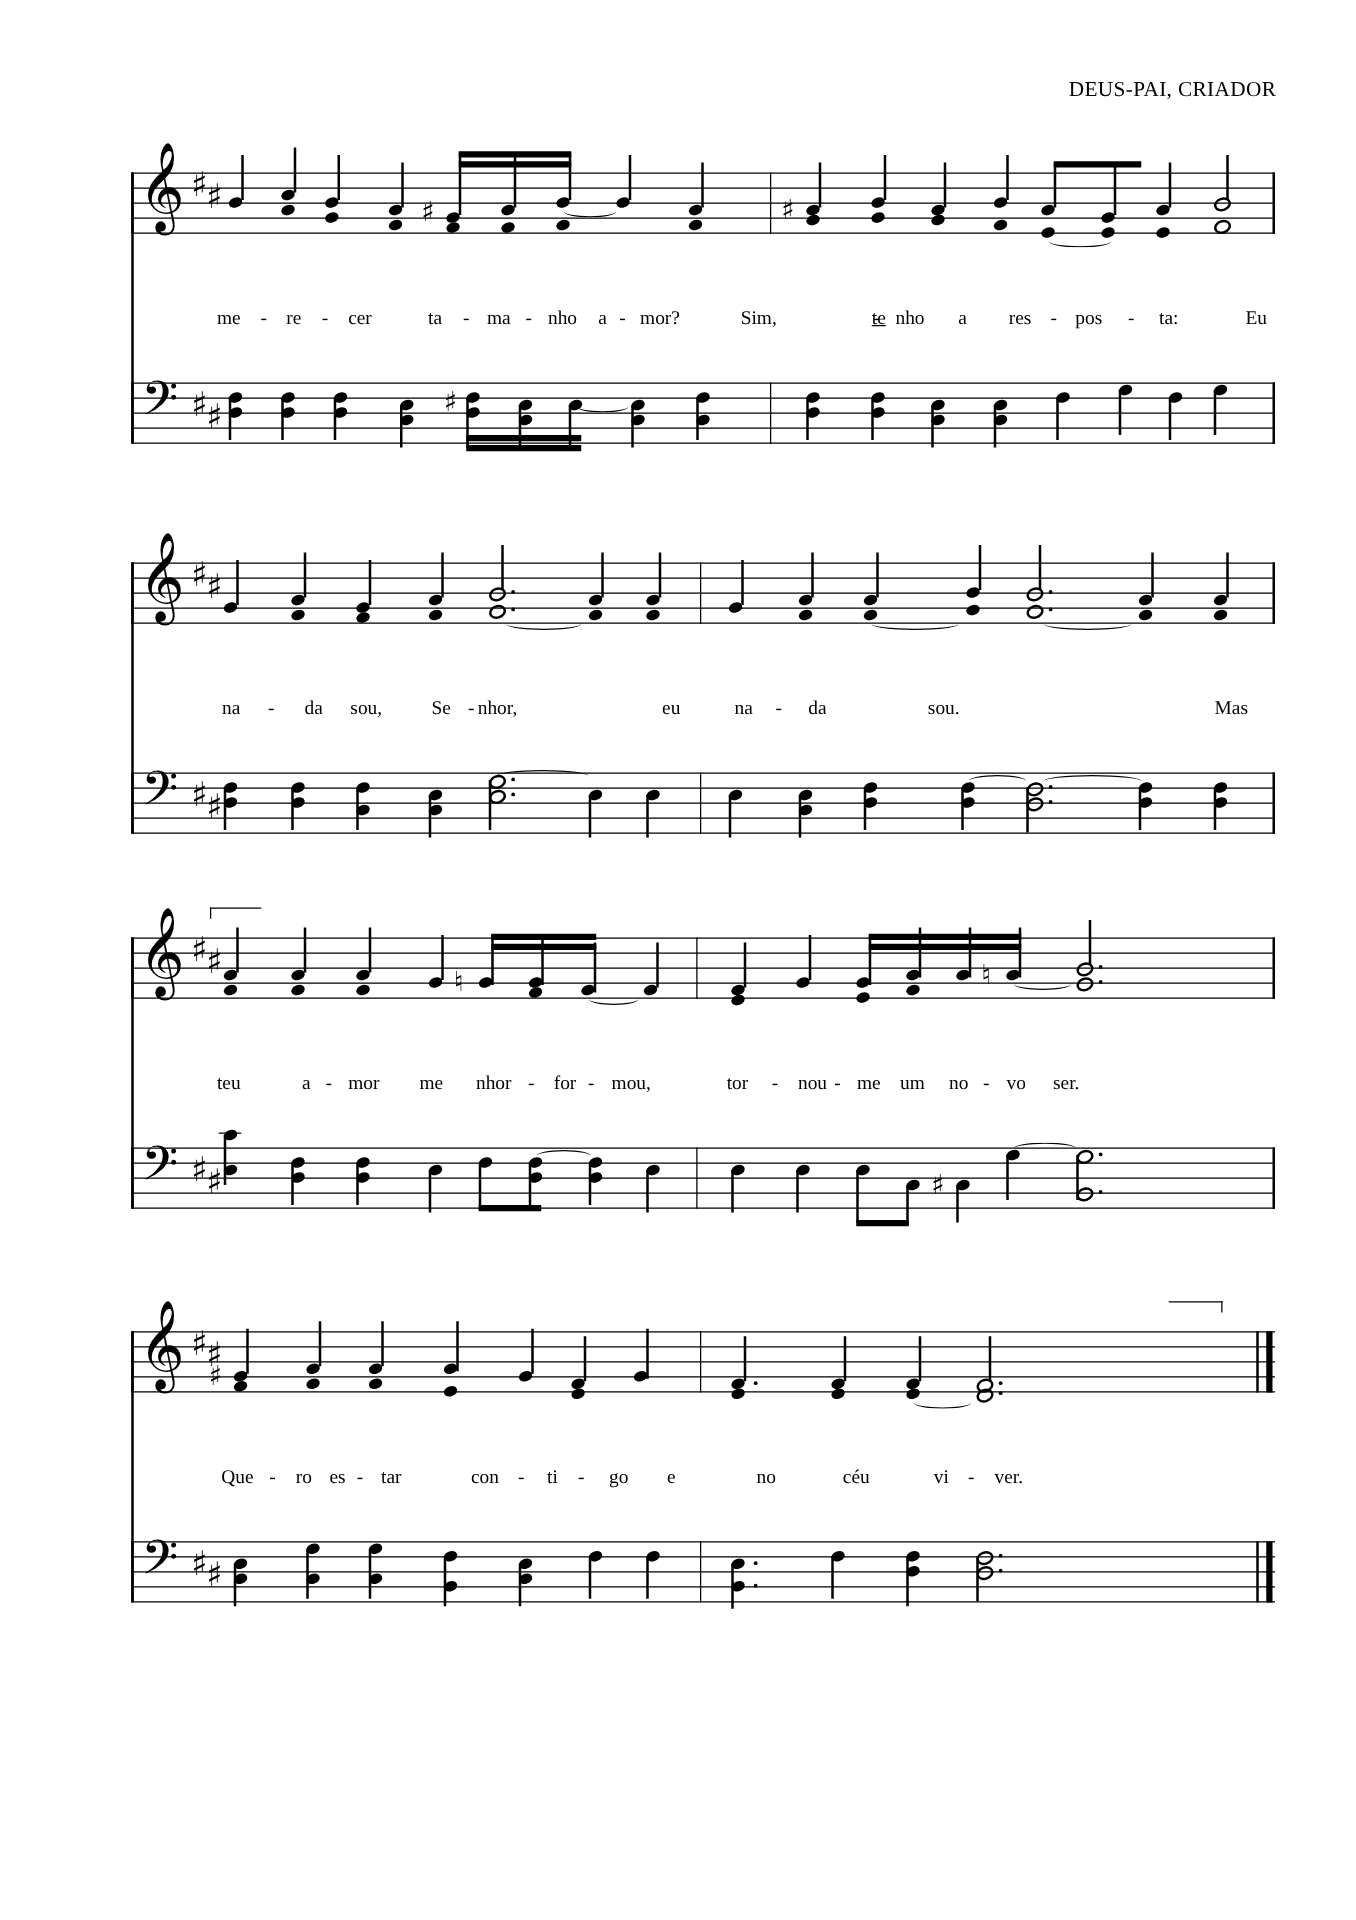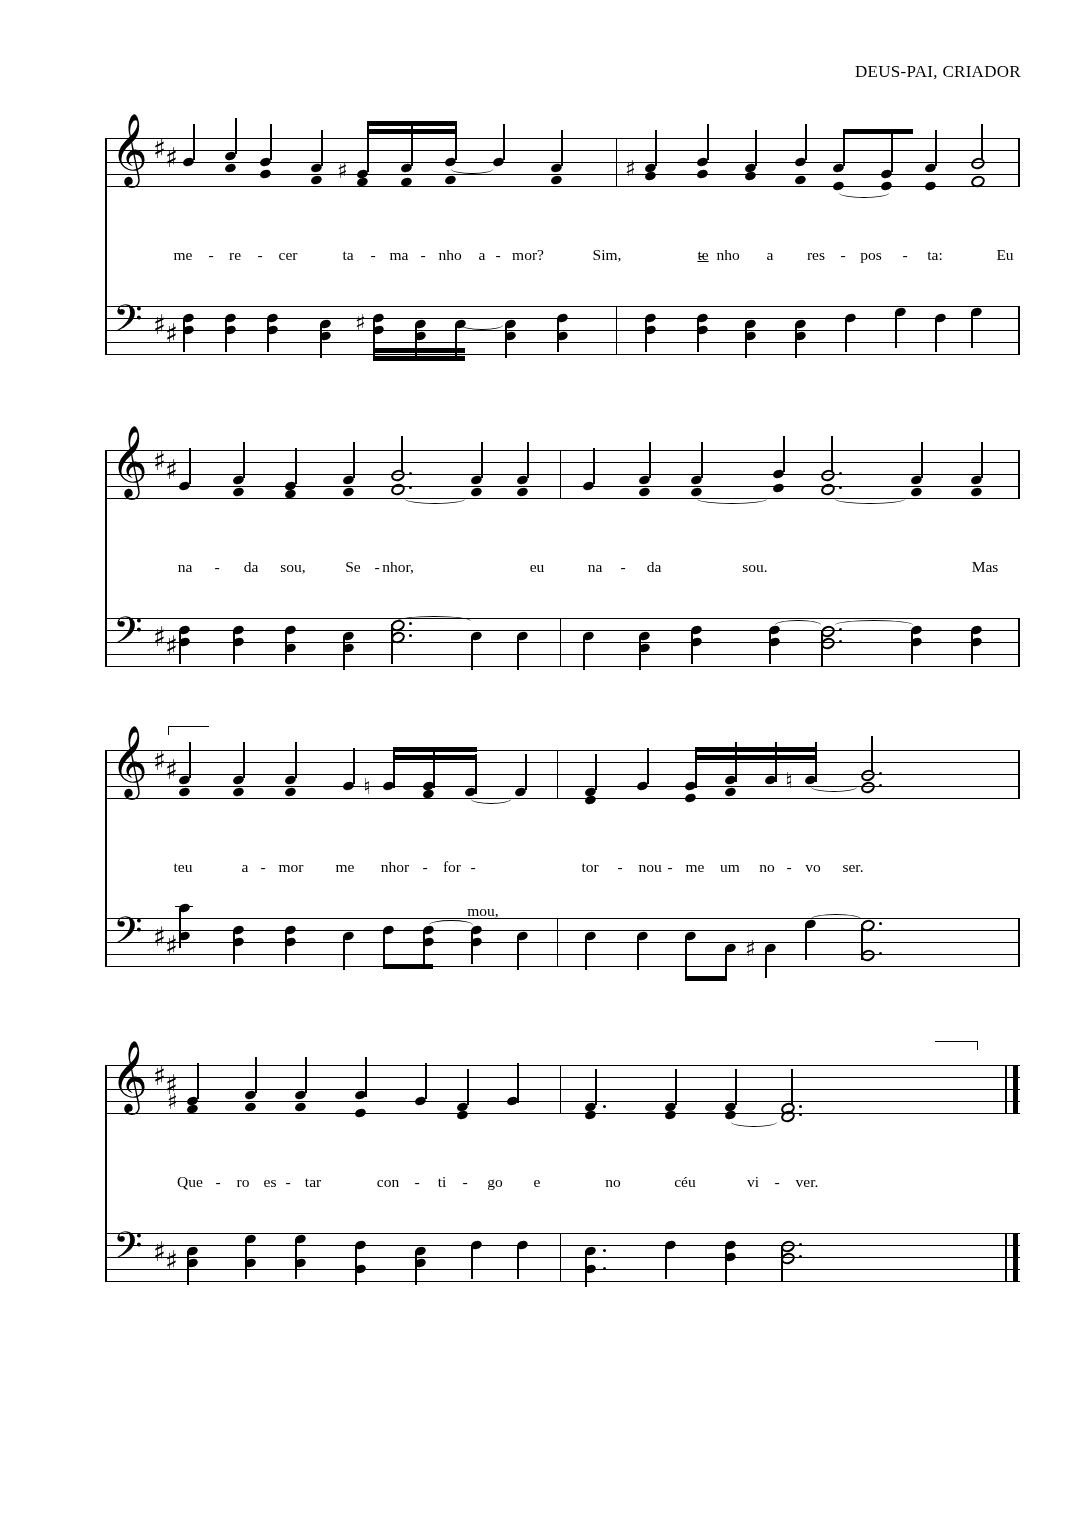--- a/index.html
+++ b/index.html
@@ -624,21 +624,21 @@
     <div class="lyrics">
       <span class="lyric" style="left:78px;">teu</span>
       <span class="lyric" style="left:140px;">a</span>
       <span class="lyric" style="left:158px;">-</span>
       <span class="lyric" style="left:186px;">mor</span>
       <span class="lyric" style="left:240px;">me</span>
       <span class="lyric" style="left:290px;">nhor</span>
       <span class="lyric" style="left:320px;">-</span>
       <span class="lyric" style="left:347px;">for</span>
       <span class="lyric" style="left:368px;">-</span>
-      <span class="lyric" style="left:378px;margin-top:44px;">mou,</span>
+      <span class="lyric" style="left:400px;">mou,</span>
       <span class="lyric" style="left:485px;">tor</span>
       <span class="lyric" style="left:515px;">-</span>
       <span class="lyric" style="left:545px;">nou</span>
       <span class="lyric" style="left:565px;">-</span>
       <span class="lyric" style="left:590px;">me</span>
       <span class="lyric" style="left:625px;">um</span>
       <span class="lyric" style="left:662px;">no</span>
       <span class="lyric" style="left:684px;">-</span>
       <span class="lyric" style="left:708px;">vo</span>
       <span class="lyric" style="left:748px;">ser.</span>

